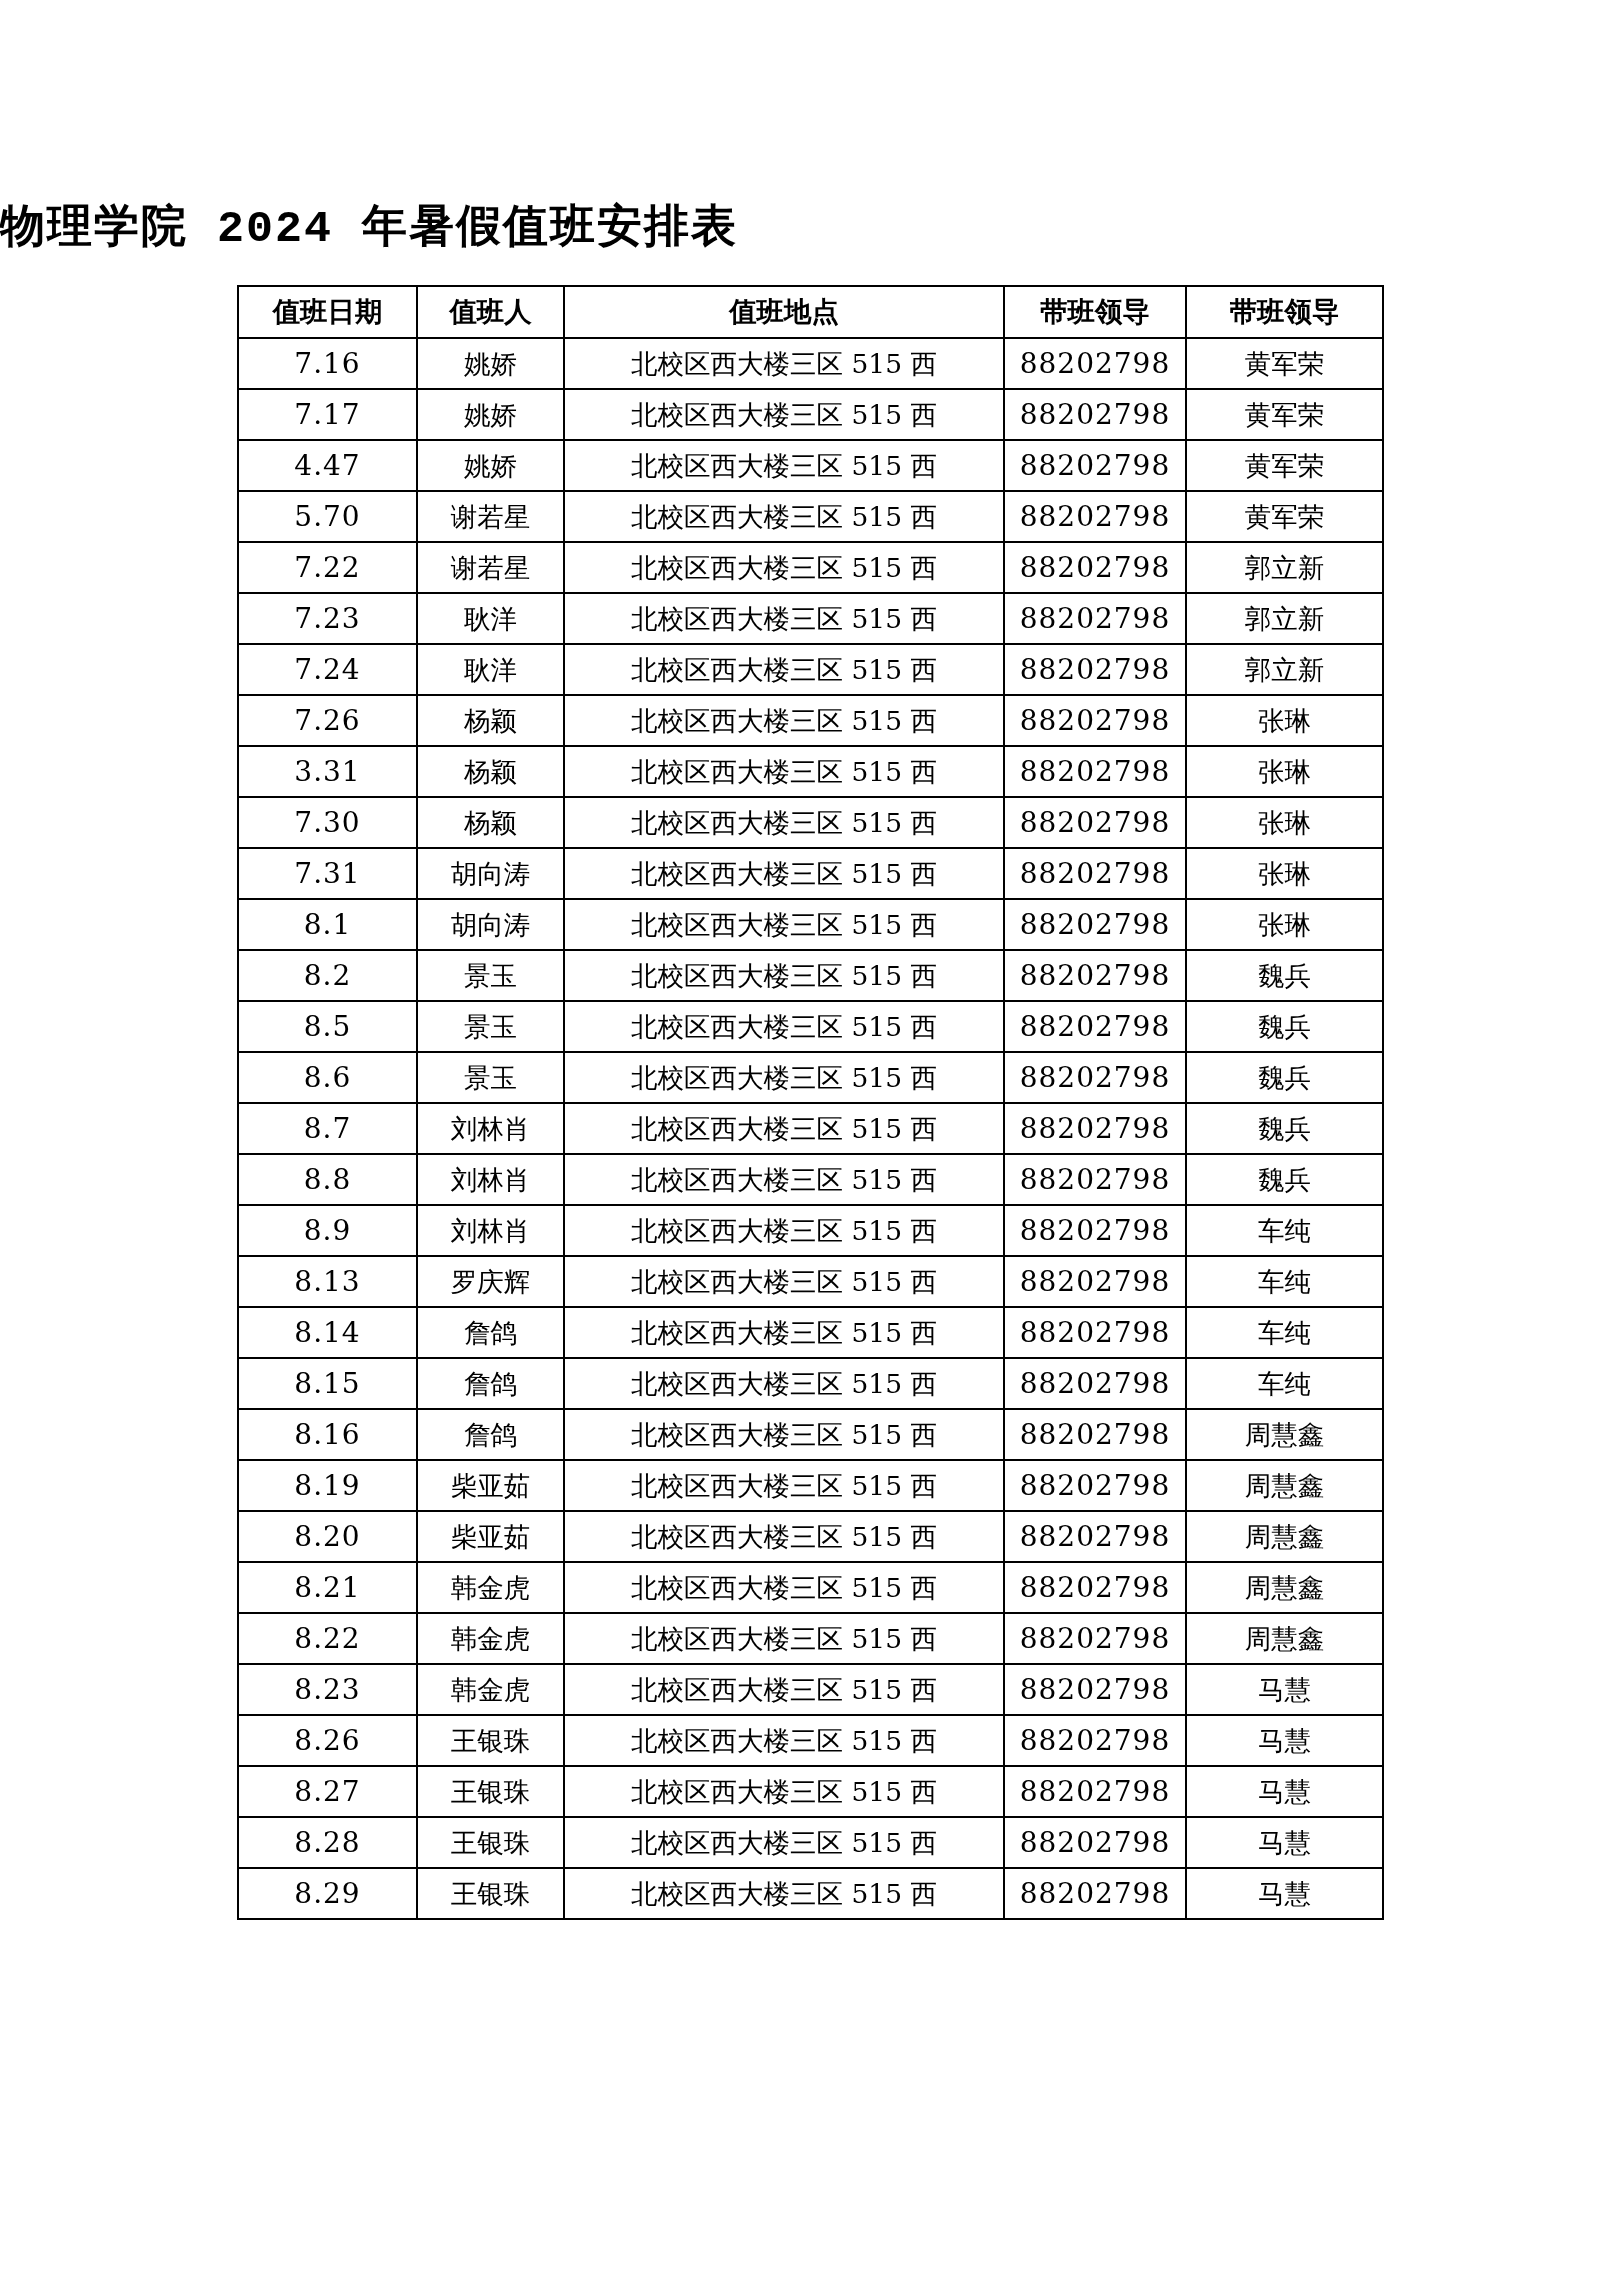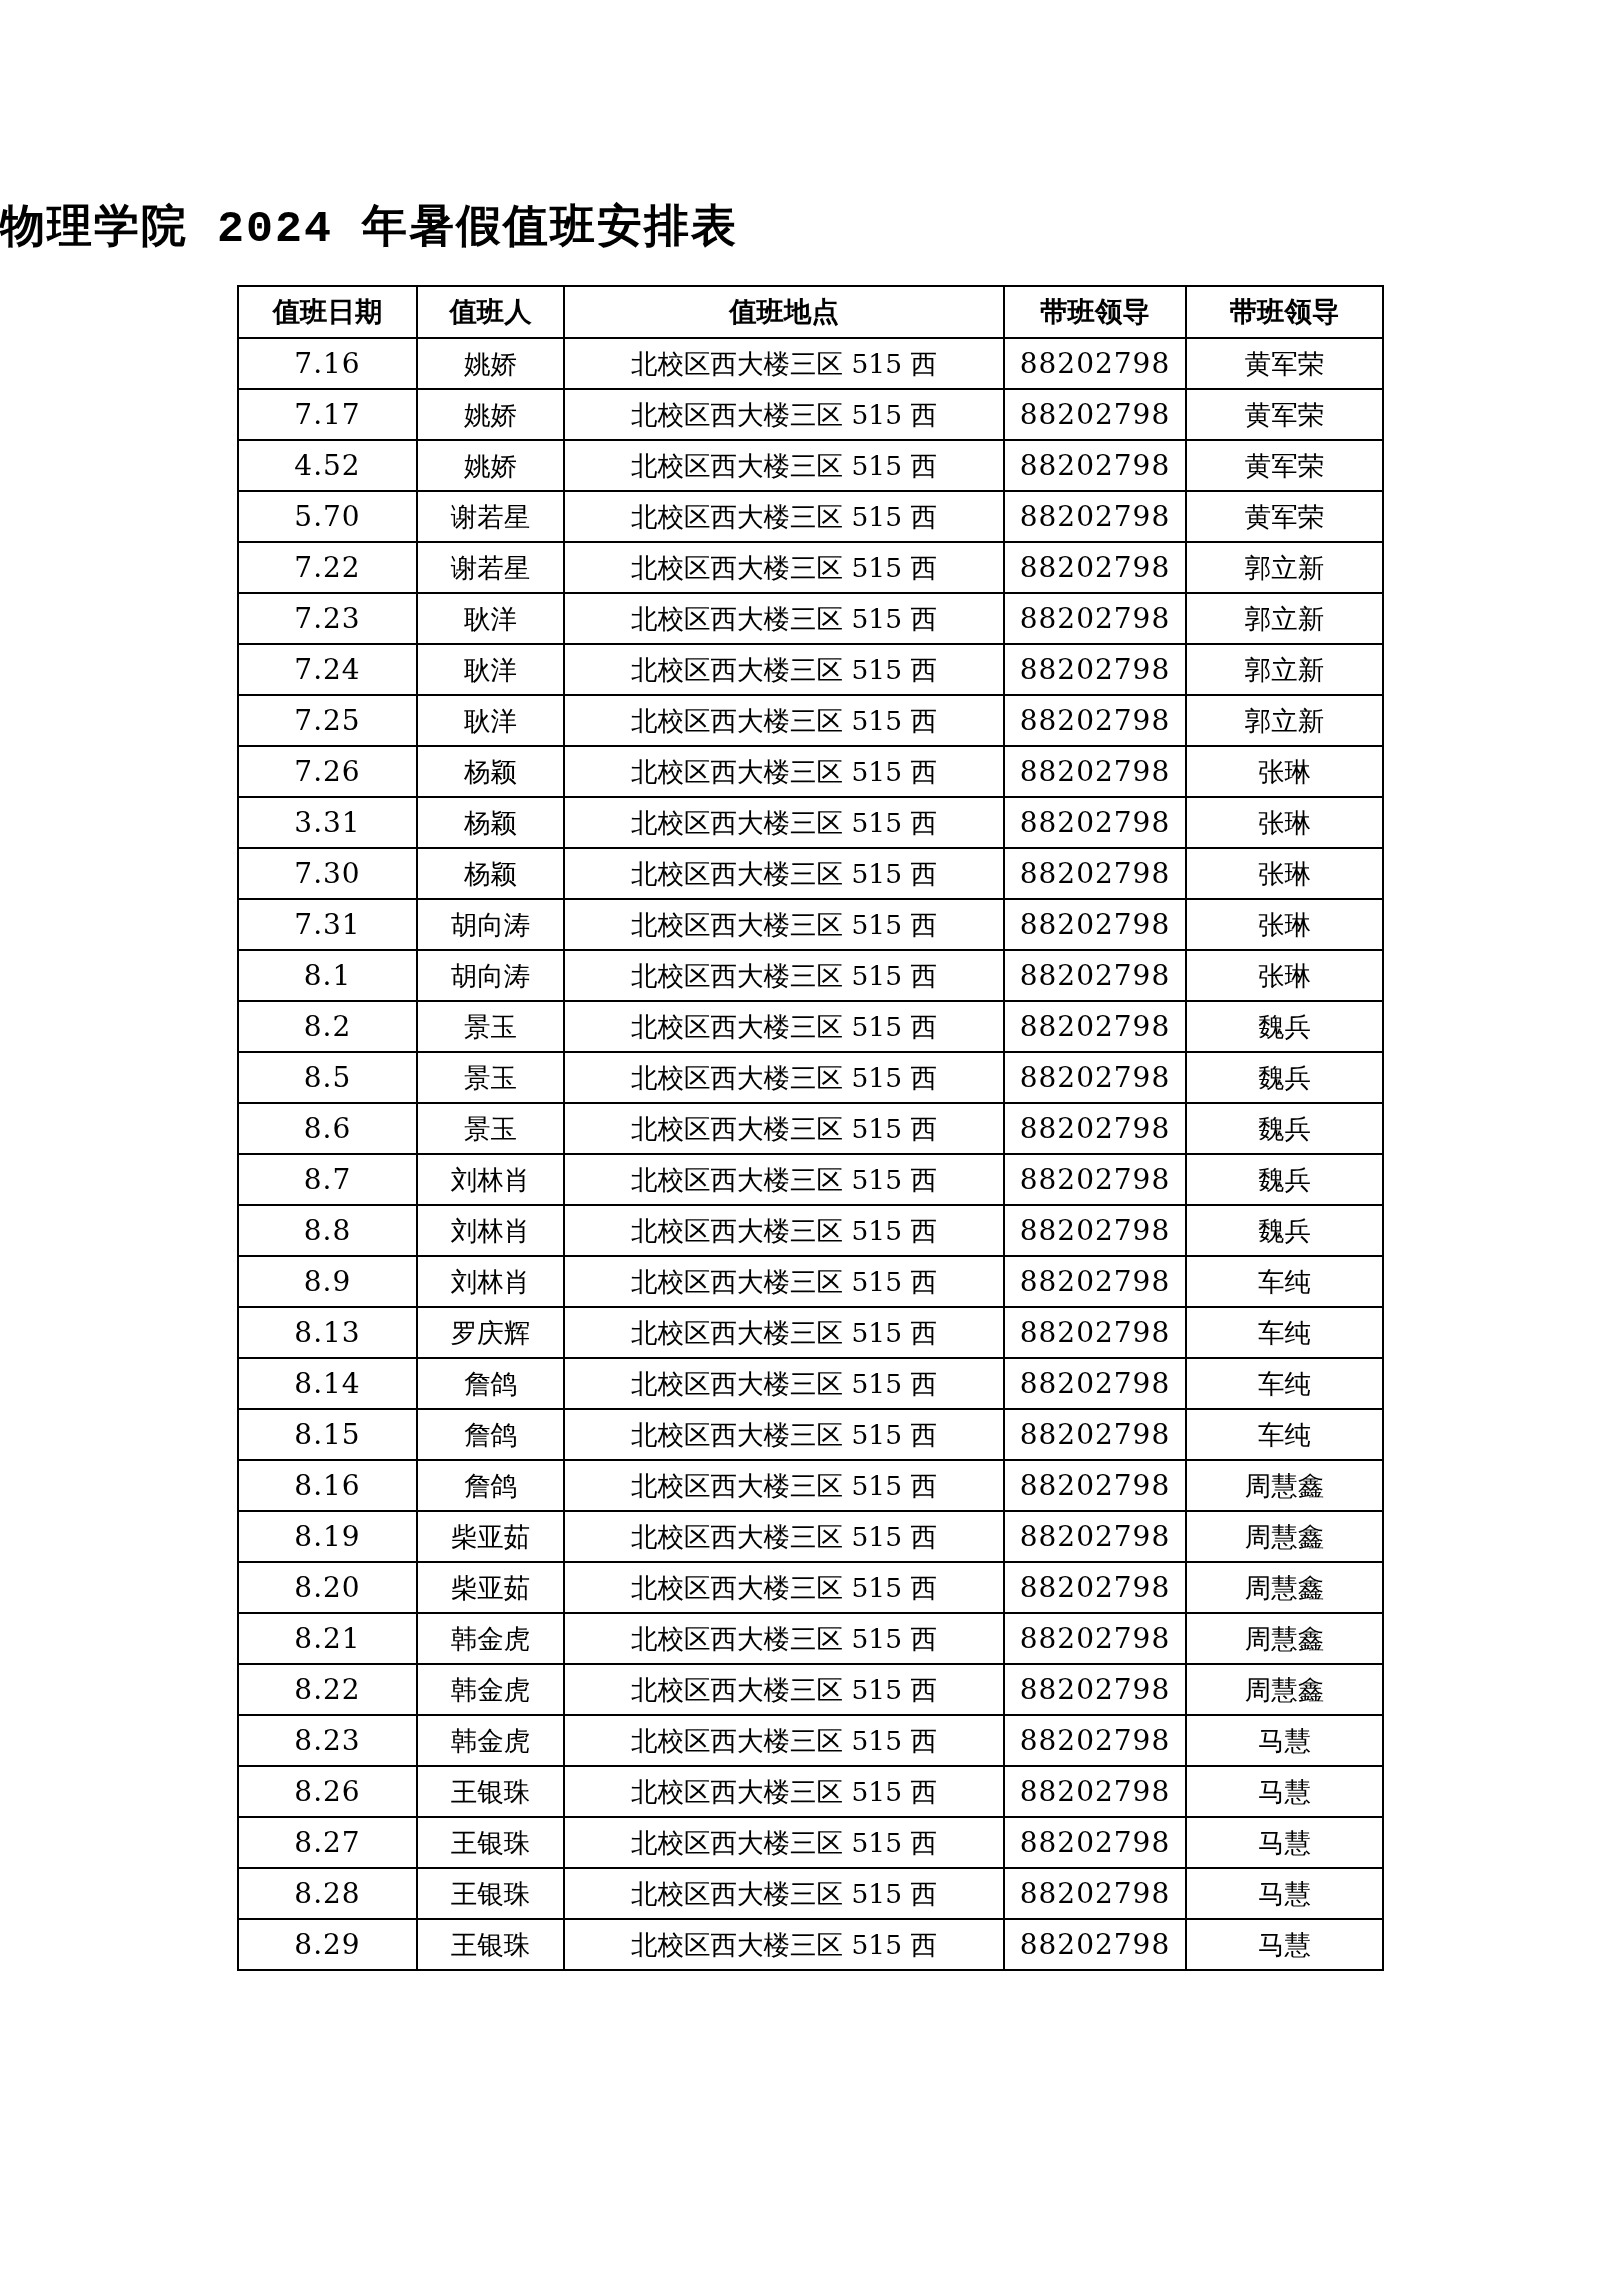--- a/index.html
+++ b/index.html
@@ -96,21 +96,21 @@
           <td>黄军荣</td>
         </tr>
         <tr>
           <td class="num">7.17</td>
           <td>姚娇</td>
           <td>北校区西大楼三区 515 西</td>
           <td class="num">88202798</td>
           <td>黄军荣</td>
         </tr>
         <tr>
-          <td class="num">4.52</td>
+          <td class="num">4.47</td>
           <td>姚娇</td>
           <td>北校区西大楼三区 515 西</td>
           <td class="num">88202798</td>
           <td>黄军荣</td>
         </tr>
         <tr>
           <td class="num">5.70</td>
           <td>谢若星</td>
           <td>北校区西大楼三区 515 西</td>
           <td class="num">88202798</td>
@@ -131,27 +131,20 @@
           <td>郭立新</td>
         </tr>
         <tr>
           <td class="num">7.24</td>
           <td>耿洋</td>
           <td>北校区西大楼三区 515 西</td>
           <td class="num">88202798</td>
           <td>郭立新</td>
         </tr>
         <tr>
-          <td class="num">7.25</td>
-          <td>耿洋</td>
-          <td>北校区西大楼三区 515 西</td>
-          <td class="num">88202798</td>
-          <td>郭立新</td>
-        </tr>
-        <tr>
           <td class="num">7.26</td>
           <td>杨颖</td>
           <td>北校区西大楼三区 515 西</td>
           <td class="num">88202798</td>
           <td>张琳</td>
         </tr>
         <tr>
           <td class="num">3.31</td>
           <td>杨颖</td>
           <td>北校区西大楼三区 515 西</td>

